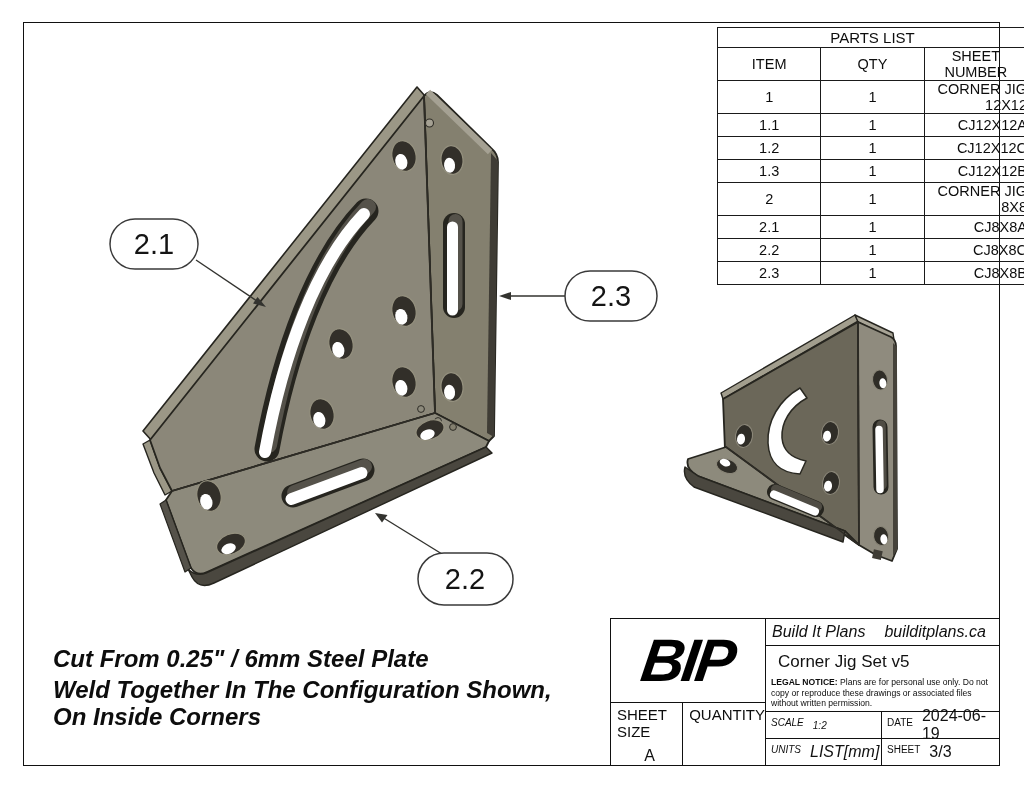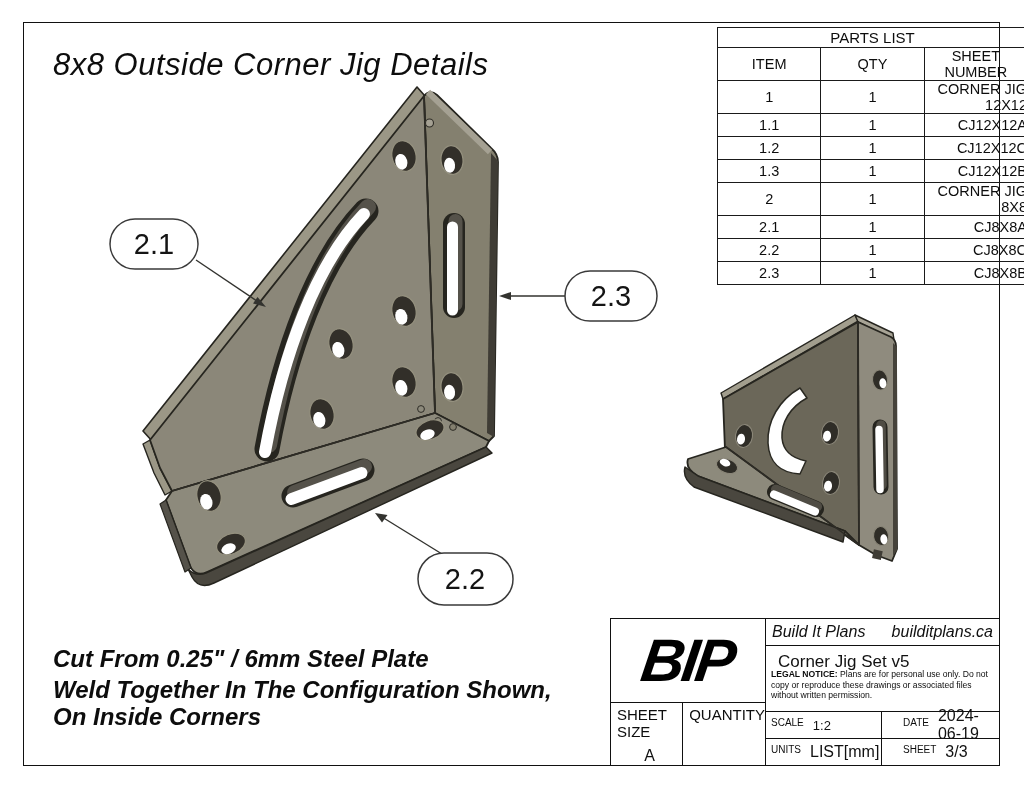--- a/index.html
+++ b/index.html
@@ -26,42 +26,41 @@
   #title-block { position:absolute; left:610px; top:618px; width:390px; height:148px; border:1.6px solid #111; display:flex; }
   .tb-left { width:155px; border-right:1.6px solid #111; display:flex; flex-direction:column; }
   .tb-logo-cell { height:95px; border-bottom:1.6px solid #111; display:flex; align-items:center; justify-content:center; }
   #bip-logo { font-size:60px; font-weight:bold; font-style:italic; letter-spacing:-3px; transform:skewX(-8deg); color:#000; }
   .tb-left-bottom { flex:1; display:flex; }
   .tb-sheet-size { width:80px; border-right:1.6px solid #111; padding:3px 0 0 6px; }
   .tb-quantity  { flex:1; padding:3px 0 0 6px; }
   .tb-small-label { font-size:15px; color:#0d0d0d; }
   .tb-sheet-size-value { text-align:center; font-size:16px; margin-top:7px; }
   .tb-right { flex:1; display:flex; flex-direction:column; }
-  .tb-company-row { height:27px; border-bottom:1.6px solid #111; display:flex; justify-content:space-between; align-items:center; padding:0 6px; font-style:italic; font-size:16px; }
+  .tb-company-row { height:27px; border-bottom:1.6px solid #111; display:flex; align-items:center; padding:0 6px; font-style:italic; font-size:16px;gap:19px; }
   .tb-name-cell { height:66px; border-bottom:1.6px solid #111; position:relative; }
   .tb-drawing-name { padding:6px 0 0 12px; font-size:17px; }
-  .tb-legal { position:absolute; left:5px; right:2px; bottom:10px; font-size:8.6px; line-height:1.25; color:#0d0d0d; }
+  .tb-legal { position:absolute; left:5px; right:2px; bottom:2px; font-size:8.6px; line-height:1.25; color:#0d0d0d; }
   .tb-grid-row { height:27px; display:flex; border-bottom:1.6px solid #111; }
   .tb-grid-row:last-child { border-bottom:none; flex:1; }
   .tb-cell { display:flex; align-items:center; padding-left:5px; }
-  .tb-cell-l { width:116px; border-right:1.6px solid #111; }
-  .tb-cell-r { flex:1;margin-left:16px; }
+  .tb-cell-l { width:116px; border-right:1.6px solid #111;font-style:italic; }
+  .tb-cell-r { flex:1; }
   .tb-cell .tb-small-label { font-size:10px; margin-right:9px; margin-top:-6px; }
-  .tb-value { font-size:13px; }
+  .tb-value { font-size:10px; }
   .tb-value-lg { font-size:16px; }
 
   svg text.balloon-txt { font-size:29px; fill:#141414; font-family:"Liberation Sans","DejaVu Sans",sans-serif; }
 </style>
 </head>
 <body>
 
 <div id="sheet">
   <div id="frame"></div>
 
-  <div id="drawing-title">8x8 Outside Corner Jig Details</div>
 
   <svg width="1024" height="791" viewBox="0 0 1024 791" style="position:absolute;left:0;top:0;">
     <g stroke-linejoin="round">
 
       <path d="M417,87 L425,96 L152,441 L143,431 Z" fill="#9b9786" stroke="#26251f" stroke-width="1.6"></path>
       <path d="M150,440 L160,468 L172,491 L165,495 L154,473 L143,444 Z" fill="#9b9786" stroke="#26251f" stroke-width="1.4"></path>
 
       <path d="M424,96 Q430,89 437,95 L491,148 Q498,154 498,162 L494,436 L489,441 L435,413 Z" fill="#84806f" stroke="#26251f" stroke-width="1.8"></path>
       <path d="M428,92 L490,152" stroke="#a5a193" stroke-width="6" fill="none"></path>
       <path d="M491,153 L498,161 L494,437 L487,433 Z" fill="#3f3c35"></path>

